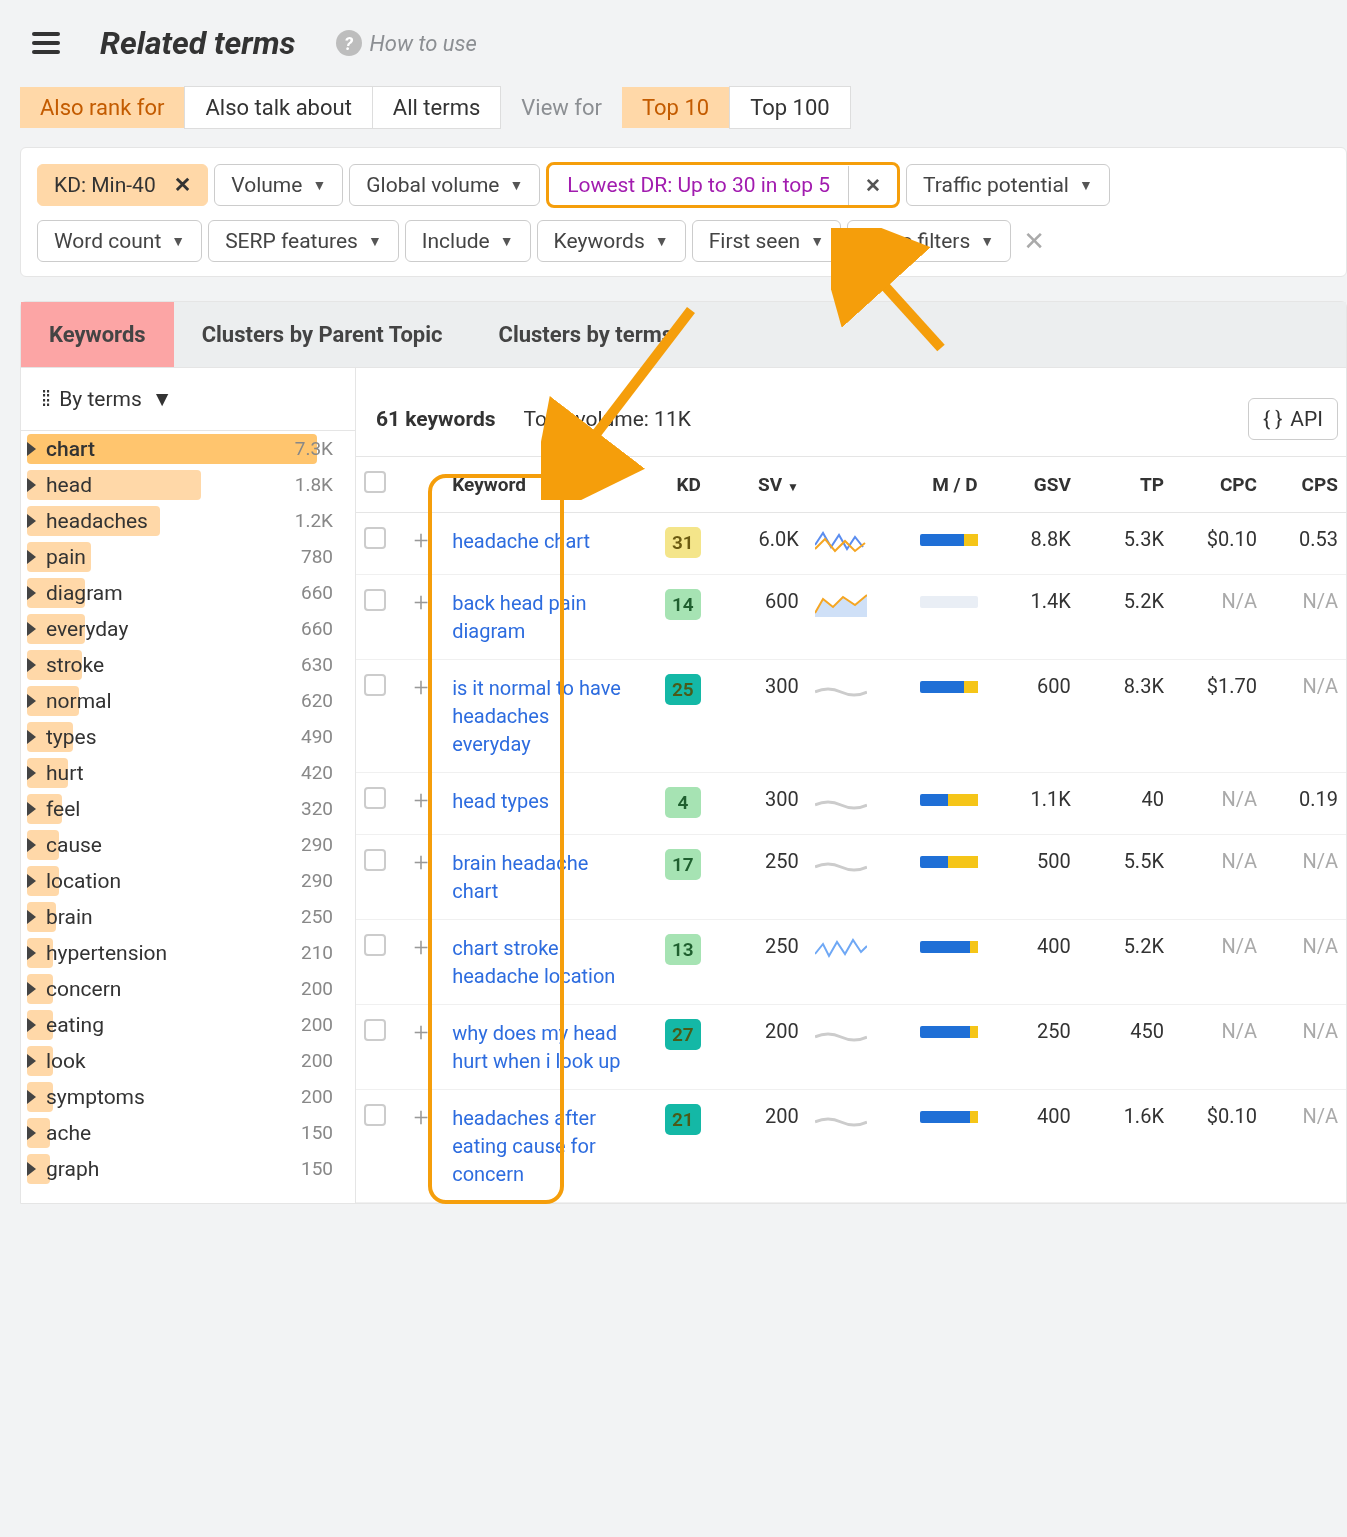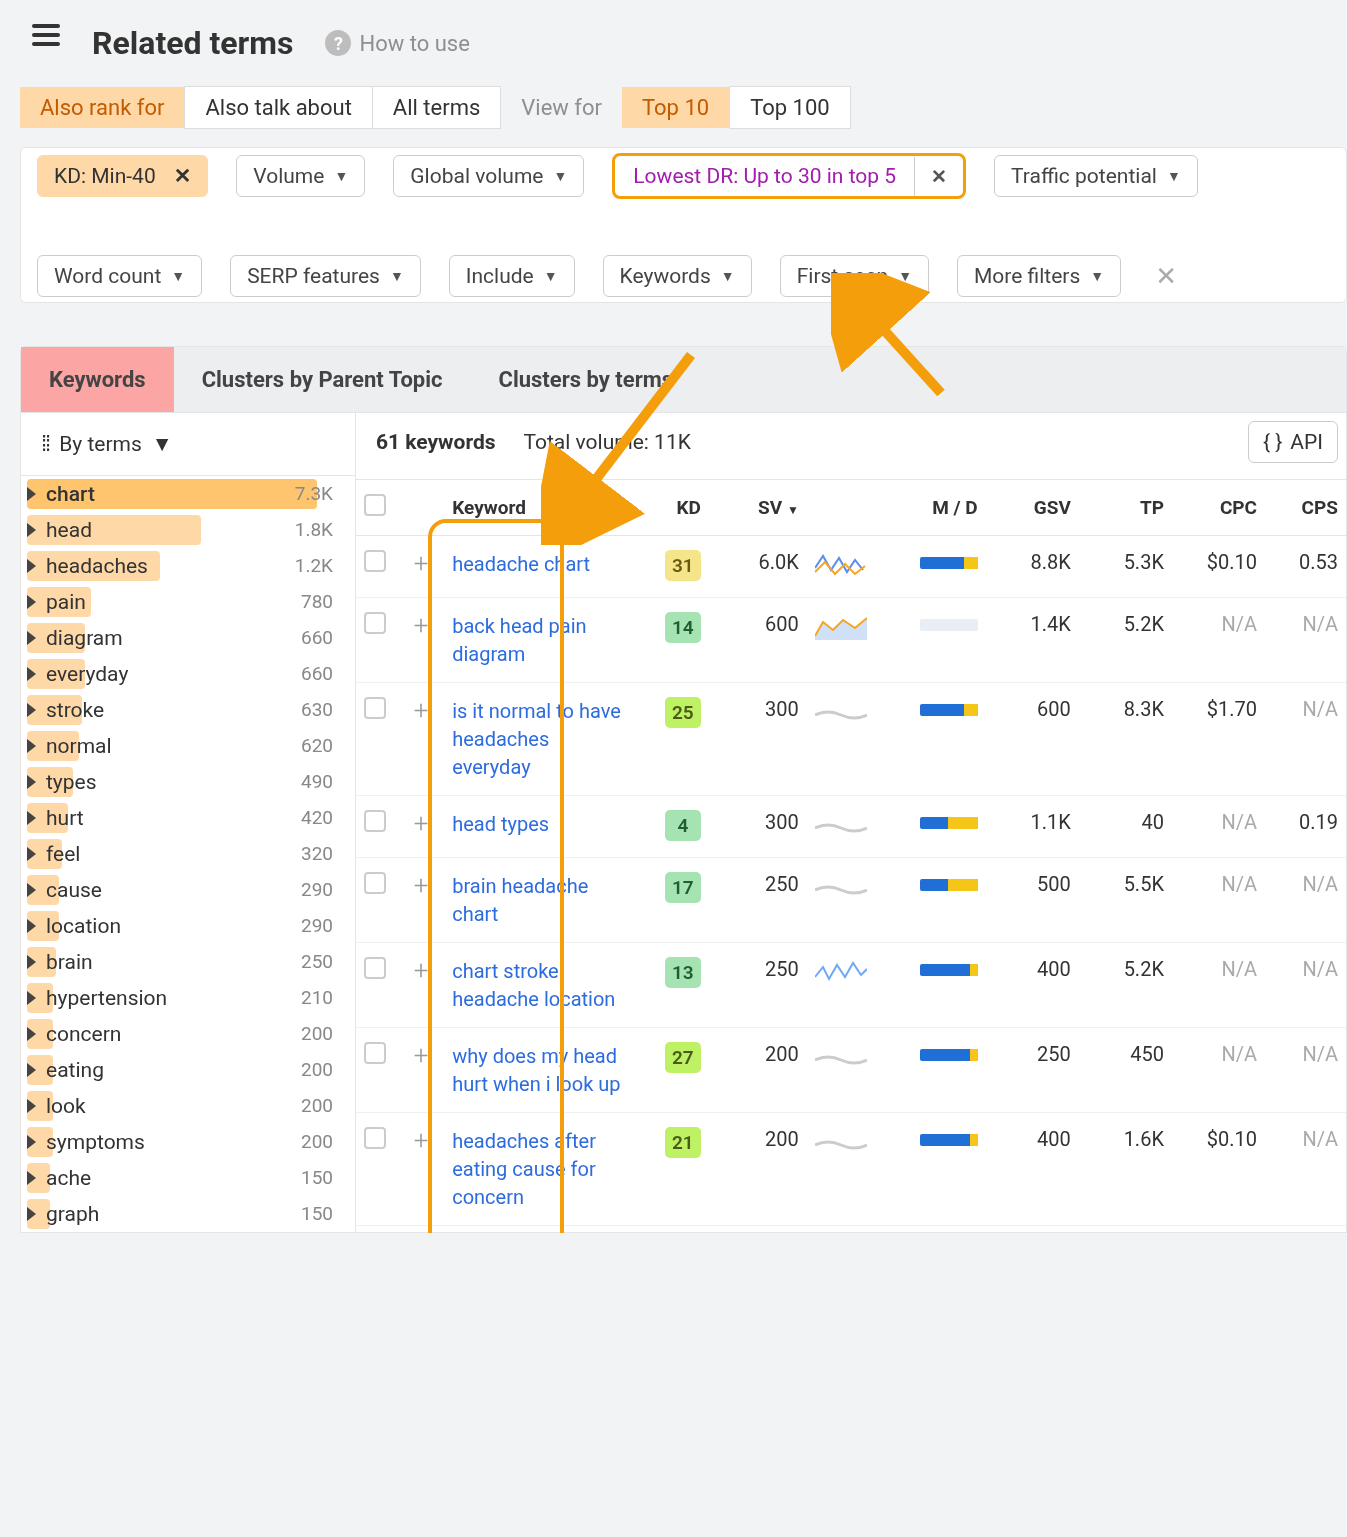--- a/index.html
+++ b/index.html
@@ -6,22 +6,24 @@
   body {
     margin: 0;
     font-family: -apple-system, BlinkMacSystemFont, "Segoe UI", Roboto, Helvetica, Arial, sans-serif;
     background: #f2f3f4;
     color: #333;
     font-size: 19px;
   }
   .page { padding: 10px 0 0 20px; width: 1347px; }
   .header {
     display: flex;
-    gap: 32px;
+    align-items: center;
+    gap: 40px;
     padding: 14px 0 24px 12px;
+    font-style: italic;
   }
   .hamburger {
     width: 28px; height: 22px; display: flex; flex-direction: column; justify-content: space-between;
     cursor: pointer;
   }
   .hamburger span { display:block; height:4px; background:#333; border-radius:2px; }
   .page-title { font-size: 32px; font-weight: 700; color:#333; }
   .how-to-use { display:flex; align-items:center; gap:8px; color:#8c8f93; font-size:22px; cursor:pointer; }
   .qmark {
     width:26px; height:26px; border-radius:50%; background:#bdbdbd; color:#fff;
@@ -30,22 +32,22 @@
   .tabs-row { display:flex; align-items:center; gap:0; padding:0 0 18px 0; }
   .tab {
     padding:8px 20px; font-size:22px; cursor:pointer;
   }
   .tab.orange { background:#ffd8a8; color:#c35b00; }
   .tab.white { background:#fff; border:1px solid #ddd; color:#333; }
   .tab.white + .tab.white { border-left:none; }
   .view-for { color:#8c8f93; padding:0 20px; font-size:22px; }
   .filters-panel {
     background:#fff; border:1px solid #e5e5e5; border-radius:6px;
-    padding:5px 16px; display:flex; flex-wrap:wrap; gap:28px; align-items:center;
-    margin-bottom:43px;
+    padding:14px 16px; display:flex; flex-wrap:wrap; gap:6px; align-items:center;
+    margin-bottom:24px;
   }
   .chip {
     display:inline-flex; align-items:center; gap:10px;
     background:#fff; border:1px solid #ccc; border-radius:6px;
     padding:8px 16px; font-size:21px; cursor:pointer; color:#444;
   }
   .chip.orange {
     background:#ffd8a8; border-color:#ffd8a8; color:#333;
   }
   .chip .caret { font-size:14px; color:#555; }
@@ -91,21 +93,21 @@
   .term-item .barbg {
     position:absolute; left:6px; top:3px; bottom:3px; background:#ffd8a8; border-radius:4px; z-index:0;
   }
   .term-item .left, .term-item .count { position:relative; z-index:1; }
   .term-item.selected .barbg { background:#ffc56e; }
   .term-item.selected .left { font-weight:500; }
 
   .table-area { flex:1; min-width:0; }
   .table-top {
     display:flex; align-items:center; justify-content:space-between;
-    padding:8px 8px 16px 20px; border-bottom:1px solid #e5e5e5;
+    padding:30px 8px 16px 20px; border-bottom:1px solid #e5e5e5;
   }
   .table-top .summary { display:flex; gap:28px; font-size:21px; }
   .table-top .summary .bold { font-weight:700; }
   .api-btn {
     display:flex; align-items:center; gap:8px;
     border:1px solid #ccc; border-radius:6px; padding:8px 14px; font-size:21px; cursor:pointer;
   }
   table { width:100%; border-collapse:collapse; table-layout:fixed; }
   thead th {
     text-align:left; padding:14px 8px; font-size:19px; font-weight:700; color:#333;
@@ -123,21 +125,21 @@
   .plus {
     width:26px; height:26px; color:#999; font-size:26px; font-weight:300; cursor:pointer;
     display:inline-flex; align-items:center; justify-content:center;
   }
   .kw-link { color:#2d6cdf; cursor:pointer; line-height:1.4; }
   .kd-badge {
     display:inline-block; width:36px; text-align:center; padding:4px 0;
     border-radius:5px; font-weight:600; font-size:19px;
   }
   .kd-g { background:#a6e3b3; color:#1f5f2f; }
-  .kd-yg { background:#bef264; color:#4a5a18; }
+  .kd-yg { background:#14b8a6; color:#4a5a18; }
   .kd-y { background:#f4e58a; color:#6b5a10; }
   .spark {
     width:52px; height:28px; display:inline-block;
   }
   .md-bar {
     width:58px; height:12px; background:#1f6fd6; display:inline-block; position:relative; border-radius:2px;
   }
   .md-bar .tail { position:absolute; right:0; top:0; bottom:0; background:#f5c518; }
   .md-bar.faint { background:#e9eef5; }
   .na { color:#aaa; }

